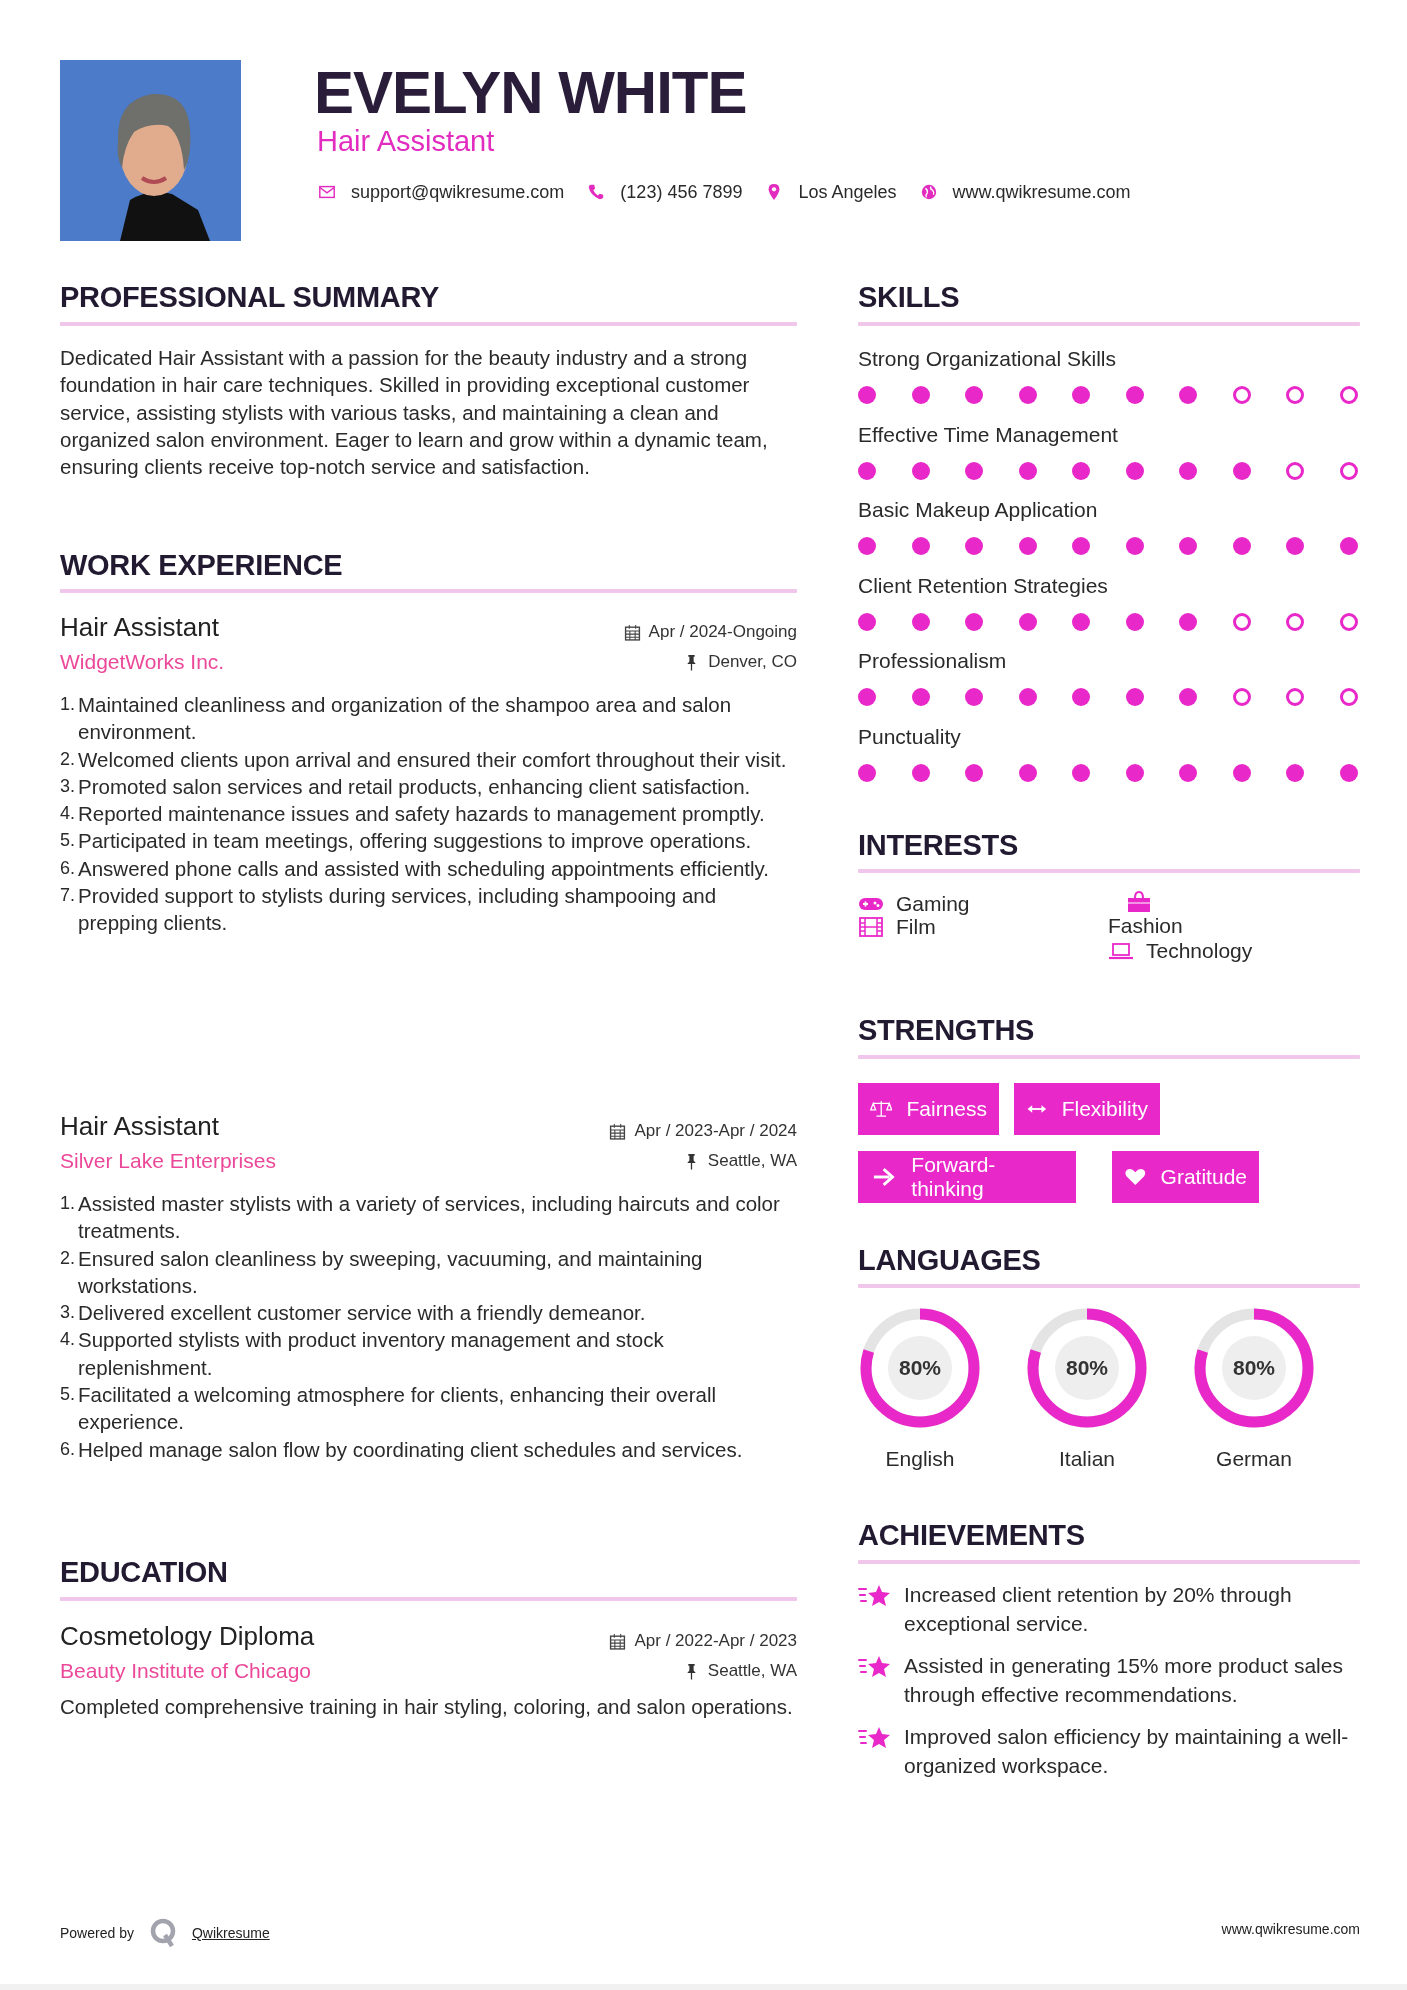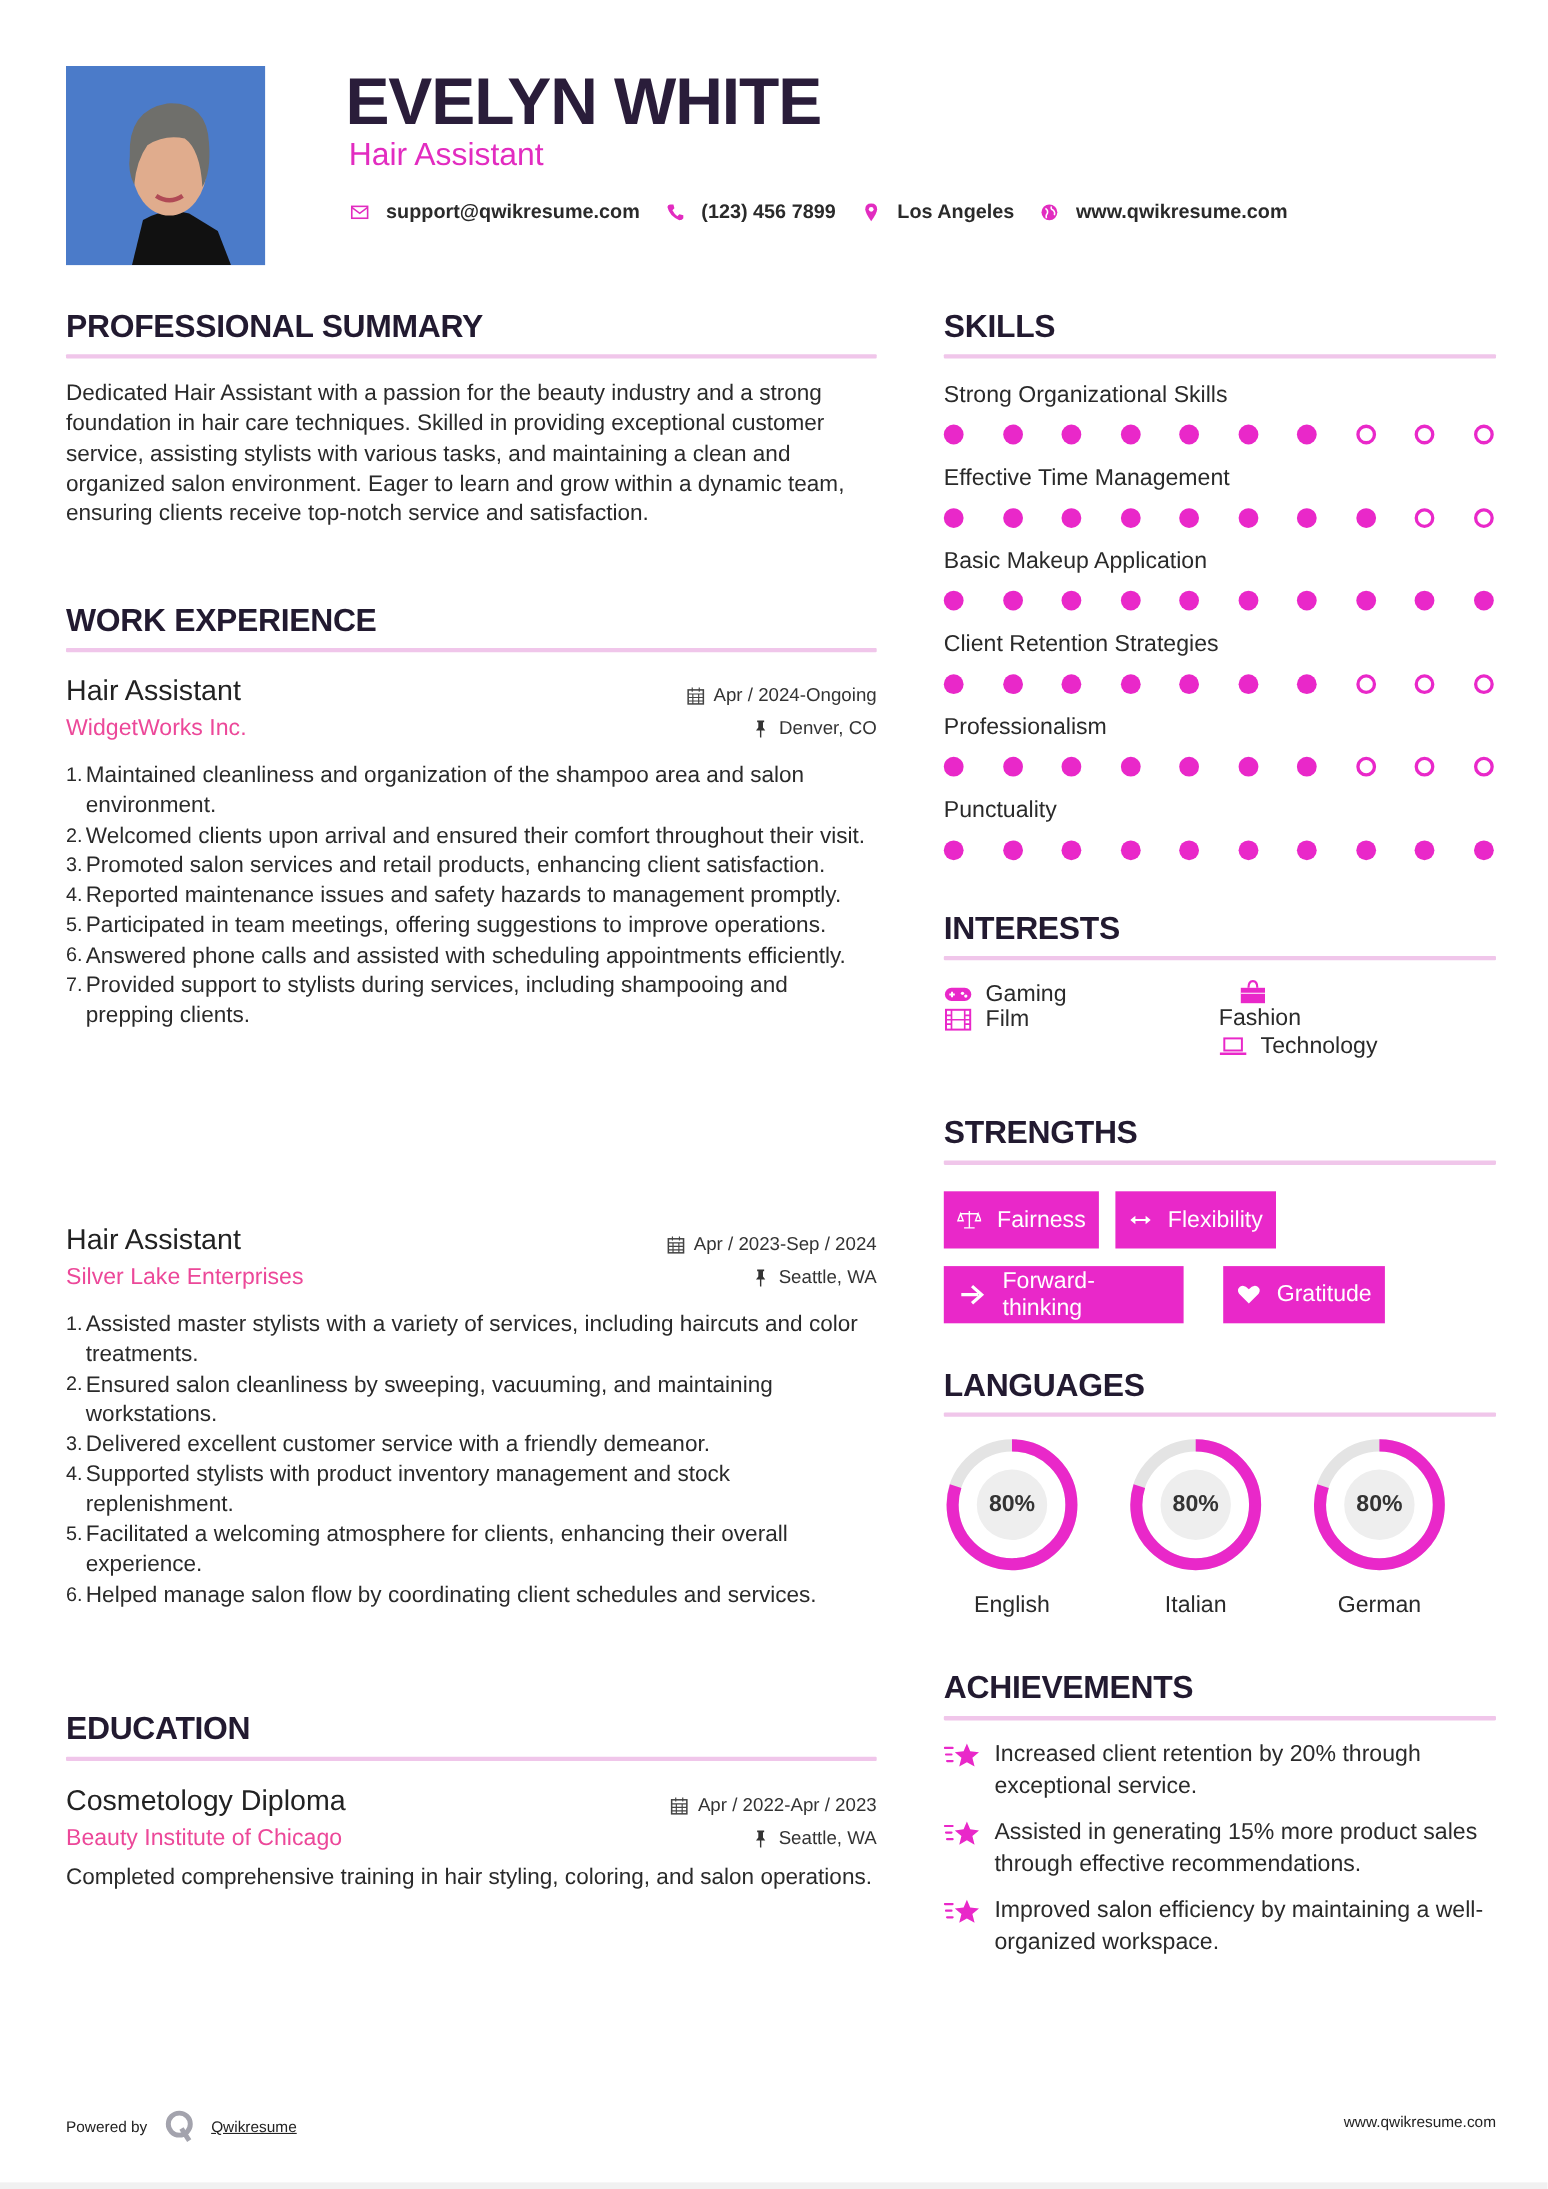--- a/index.html
+++ b/index.html
@@ -6,21 +6,21 @@
   html, body { width: 1407px; height: 1990px; background: #ffffff; overflow: hidden; }
   body { position: relative; font-family: "Liberation Sans", "DejaVu Sans", sans-serif; color: #2a2a2a; }
   .abs { position: absolute; }
 
   
   .photo { left: 60px; top: 60px; width: 181px; height: 181px; background: #4b7bc9; overflow: hidden; }
   .photo svg { width: 100%; height: 100%; display: block; }
   .name { left: 314px; top: 58px; font-size: 60px; font-weight: 700; color: #2a1d3a; letter-spacing: -1px; line-height: 70px; }
   .role { left: 317px; top: 124px; font-size: 29px; color: #e22cc0; line-height: 34px; }
   .contacts { left: 317px; top: 180px; display: flex; align-items: center; font-size: 18px; color: #2a2a2a; height: 24px; }
-  .contact { display: flex; align-items: flex-end; margin-right: 22px; font-weight: bold; }
+  .contact { display: flex; align-items: flex-start; margin-right: 22px; }
   .contact .ic { width: 20px; height: 20px; margin-right: 14px; display: inline-flex; align-items: center; justify-content: center; }
   .contact .ic svg { width: 18px; height: 18px; }
 
   
   .sec-title { font-size: 29px; font-weight: 700; color: #221a30; line-height: 34px; letter-spacing: -0.3px; }
   .sec-rule { height: 4px; background: #f0c6ea; border-radius: 1px; }
   .left-col-w { width: 737px; }
   .right-col-w { width: 502px; }
 
   .body-text { font-size: 20.5px; line-height: 27.3px; color: #2a2a2a; }
@@ -160,21 +160,21 @@
 </div>
 
 <div class="abs" style="left:60px; top:1110px; width:737px;">
   <div style="display:flex; justify-content:space-between; align-items:flex-end;">
     <div class="job-title">Hair Assistant</div>
     <div class="meta">
       <svg viewBox="0 0 16 16">
           <rect x="1.5" y="3" width="13" height="12" fill="none" stroke="#444" stroke-width="1.3"></rect>
           <path d="M1.5 6.5 H14.5 M5 1 V4.5 M11 1 V4.5 M5.5 6.5 V15 M10.5 6.5 V15 M1.5 9.5 H14.5 M1.5 12.5 H14.5" stroke="#444" stroke-width="1"></path>
         </svg>
-      <span>Apr / 2023-Sep / 2024</span>
+      <span>Apr / 2023-Apr / 2024</span>
     </div>
   </div>
   <div style="display:flex; justify-content:space-between; align-items:center; margin-top:5px;">
     <div class="job-company">Silver Lake Enterprises</div>
     <div class="meta">
       <svg viewBox="0 0 16 16">
           <path d="M5 1 H11 V2.5 H10 V7 L12 9.5 H4 L6 7 V2.5 H5 Z M7.4 9.5 H8.6 V15.5 H7.4 Z" fill="#333"></path>
         </svg>
       <span>Seattle, WA</span>
     </div>

